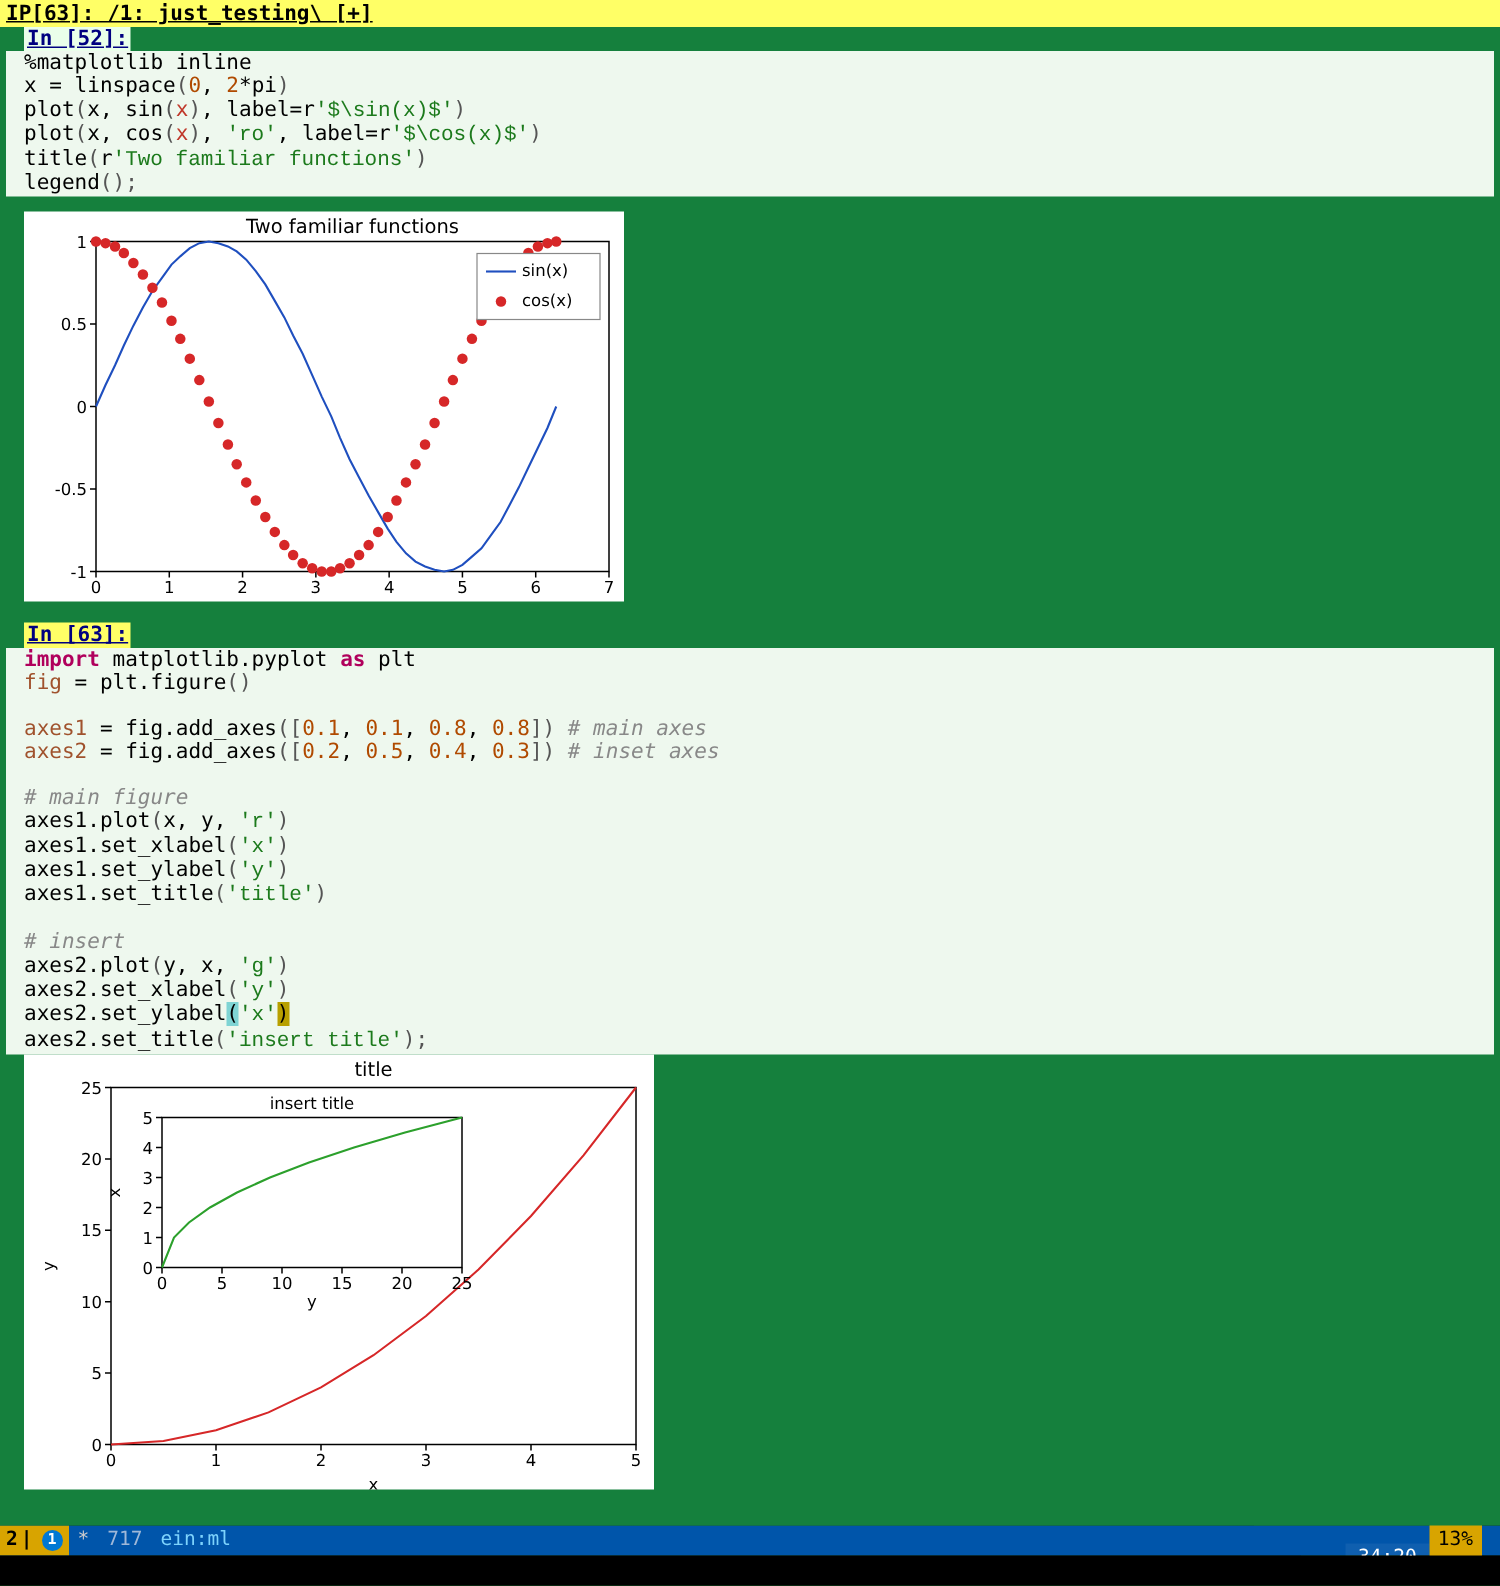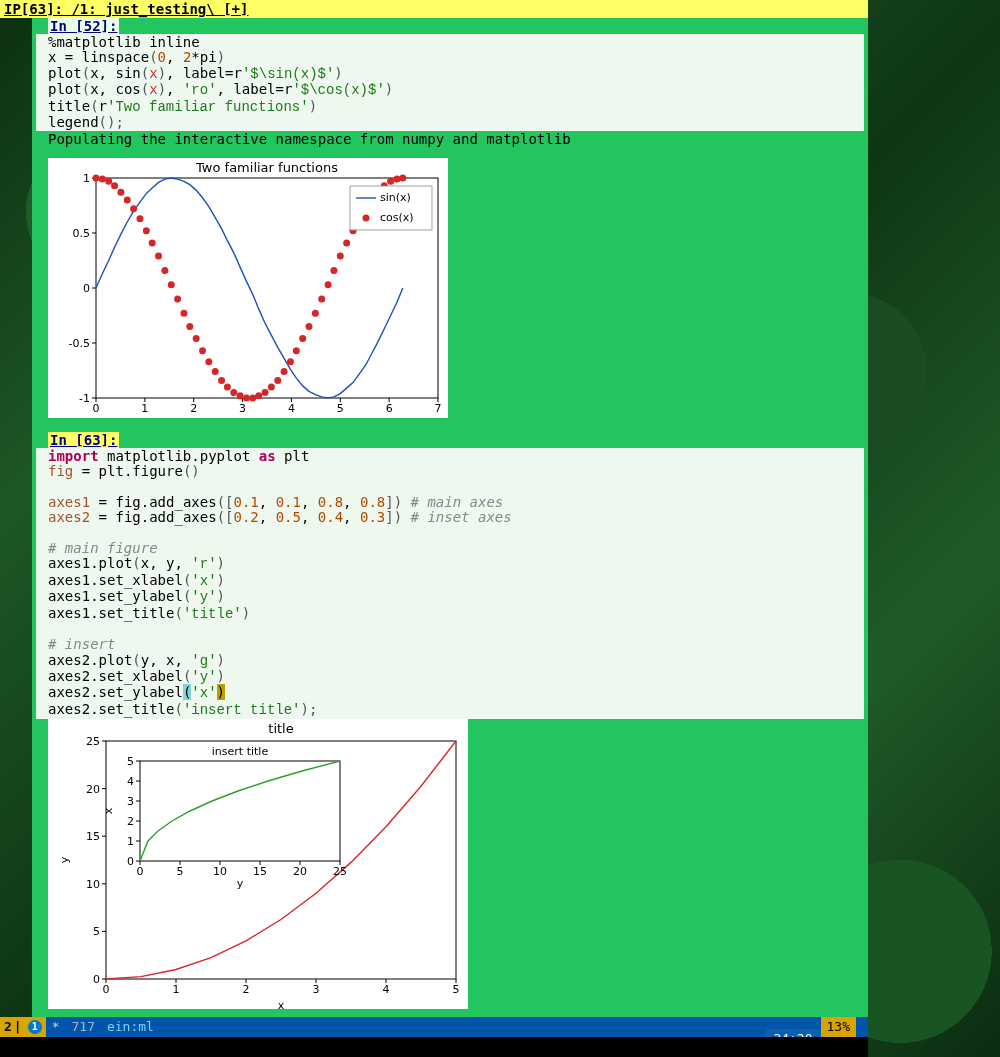--- a/index.html
+++ b/index.html
@@ -19,43 +19,42 @@
       radial-gradient(circle at 10% 20%, #1f5a2a 0%, #1f5a2a 6%, transparent 6%),
       radial-gradient(circle at 85% 35%, #1a4d24 0%, #1a4d24 7%, transparent 7%),
       radial-gradient(circle at 50% 80%, #2b6b35 0%, #2b6b35 8%, transparent 8%),
       radial-gradient(circle at 20% 70%, #144018 0%, #144018 6%, transparent 6%),
       radial-gradient(circle at 90% 90%, #185522 0%, #185522 7%, transparent 7%),
       linear-gradient(135deg, #0c2f11 0%, #1d5727 25%, #0e3614 50%, #1f5b29 75%, #0b2c10 100%);
   }
   .emacs-frame {
     position: absolute;
     left: 0; top: 0;
-    width: 868px;
+    width: 1000px;
     height: 1057px;
     display: flex;
     flex-direction: column;
   }
   .titlebar {
     background: #ffff66;
     color: #000;
     font-weight: bold;
     padding: 0 4px;
     line-height: 18px;
     height: 18px;
     text-decoration: underline;
     white-space: pre;
   }
   .buffer {
     flex: 1 1 auto;
-    background: #22c55e;
+    background: #15803d;
     padding: 0 4px 4px 16px;
     line-height: 1.15;
     overflow: hidden;
     position: relative;
-    margin-left: 32px;
   }
   .in-prompt {
     background: #eaffea;
     color: #000080;
     font-weight: bold;
     display: inline-block;
     padding: 0 2px;
     text-decoration: underline;
   }
   .in-prompt.active {
@@ -158,21 +157,20 @@
 
 <div class="emacs-frame">
 
   <div class="titlebar">IP[63]: /1: just_testing\ [+]</div>
 
   <div class="buffer">
 
     <div>
       <span class="in-prompt">In [52]:</span>
       <div class="code" id="cell1-code"><div><span class="op">%</span><span class="fn">matplotlib inline</span></div><div><span class="fn">x</span><span class="op"> = </span><span class="fn">linspace</span><span class="paren">(</span><span class="num">0</span><span class="op">, </span><span class="num">2</span><span class="op">*</span><span class="fn">pi</span><span class="paren">)</span></div><div><span class="fn">plot</span><span class="paren">(</span><span class="fn">x</span><span class="op">, </span><span class="fn">sin</span><span class="paren">(</span><span class="var">x</span><span class="paren">)</span><span class="fn">, label=r</span><span class="str">'$\sin(x)$'</span><span class="paren">)</span></div><div><span class="fn">plot</span><span class="paren">(</span><span class="fn">x</span><span class="op">, </span><span class="fn">cos</span><span class="paren">(</span><span class="var">x</span><span class="paren">)</span><span class="op">, </span><span class="str">'ro'</span><span class="fn">, label=r</span><span class="str">'$\cos(x)$'</span><span class="paren">)</span></div><div><span class="fn">title</span><span class="paren">(</span><span class="fn">r</span><span class="str">'Two familiar functions'</span><span class="paren">)</span></div><div><span class="fn">legend</span><span class="paren">();</span></div></div>
-      <div class="output-text">Populating the interactive namespace from numpy and matplotlib</div>
       <div style="height:10px"></div>
 
       
       <svg id="chart1" class="chart" width="400" height="260">
           <text x="219" y="14" class="axis-title" text-anchor="middle">Two familiar functions</text>
           <rect x="48" y="20" width="342" height="220" fill="none" stroke="#000" stroke-width="1"></rect>
           <line x1="48" y1="240" x2="48" y2="244" stroke="#000"></line>
           <text x="48" y="254" class="axis-text" text-anchor="middle">0</text>
           <line x1="96.85714285714286" y1="240" x2="96.85714285714286" y2="244" stroke="#000"></line>
           <text x="96.85714285714286" y="254" class="axis-text" text-anchor="middle">1</text>

